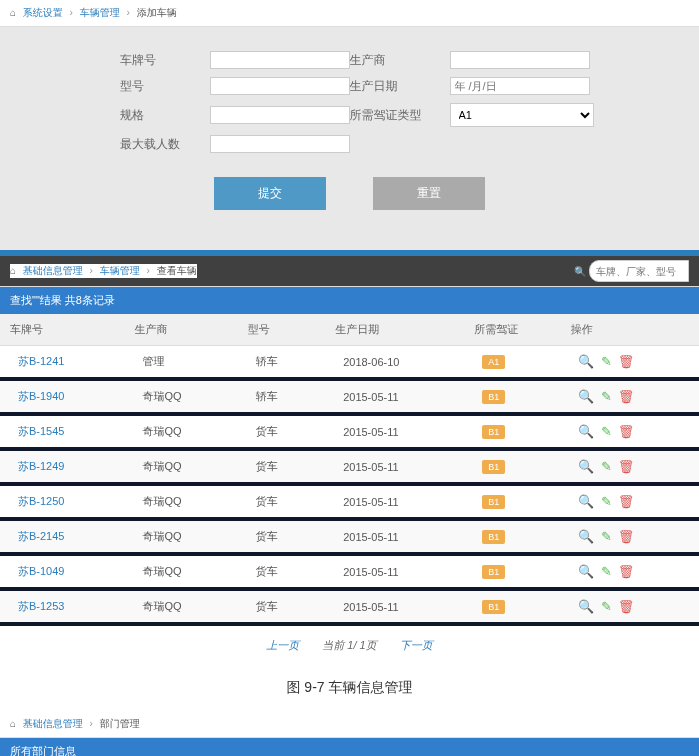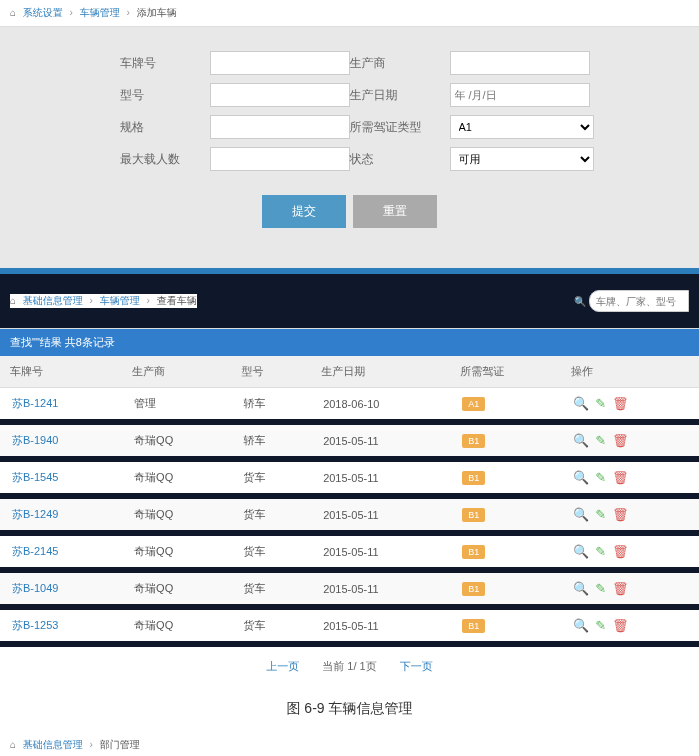--- a/index.html
+++ b/index.html
@@ -10,53 +10,53 @@
     .breadcrumb a { color: #2b7dbc; text-decoration: none; }
     .breadcrumb .sep { color: #999; margin: 0 4px; }
     .home-icon { color: #555; margin-right: 4px; }
     
     .form-area { padding: 20px 0; background: #e8e8e8; }
     .form-row { display: flex; padding: 4px 0; }
     .form-group { display: flex; align-items: center; }
     .form-group.left { width: 50%; padding-left: 120px; }
     .form-group.right { width: 50%; }
     .form-label { width: 100px; text-align: left; color: #666; font-size: 12px; }
-    .form-input { width: 140px; height: 24px; border: 1px solid #ccc; background: #fff; padding: 0 4px; font-size: 11px; }
+    .form-input { width: 140px; height: 18px; border: 1px solid #ccc; background: #fff; padding: 0 4px; font-size: 11px; }
     .form-select { width: 144px; height: 24px; border: 1px solid #ccc; background: #fff; font-size: 11px; padding: 0 4px; }
     
     .btn-row { text-align: center; padding: 20px 0; }
-    .btn { display: inline-block; padding: 8px 30px; margin: 0 2px; border: none; color: #fff; font-size: 12px; cursor: pointer; }
+    .btn { display: inline-block; padding: 8px 44px; margin: 0 22px; border: none; color: #fff; font-size: 12px; cursor: pointer; }
     .btn-primary { background: #4f99c6; }
     .btn-secondary { background: #aaa; }
     
     .blue-bar { height: 6px; background: #2b7dbc; }
     
-    .search-bar { background: #0f172a; padding: 16px 10px; display: flex; justify-content: space-between; align-items: center; border-bottom: 1px solid #ddd; }
+    .search-bar { background: #404040; padding: 4px 10px; display: flex; justify-content: space-between; align-items: center; border-bottom: 1px solid #ddd; }
     .search-box { display: flex; align-items: center; }
     .search-input { height: 22px; border: 1px solid #ccc; padding: 0 6px; font-size: 10px; width: 100px; border-radius: 10px 0 0 10px; }
     .search-icon-wrap { color: #999; font-size: 10px; margin-right: 2px; }
     
     .result-header { background: #307ecc; color: #fff; padding: 6px 10px; font-size: 11px; }
     
     .data-table { width: 100%; border-collapse: collapse; background: #fff; }
     .data-table th { background: #f0f0f0; padding: 8px 10px; text-align: left; font-weight: normal; color: #666; border-bottom: 1px solid #ddd; font-size: 11px; }
-    .data-table td { padding: 8px 12px; border-bottom: 6px solid #0f172a; color: #555; font-size: 11px; }
+    .data-table td { padding: 8px 18px; border-bottom: 4px solid #0f172a; color: #555; font-size: 11px; }
     .data-table tr:nth-child(even) td { background: #f9f9f9; }
     .data-table a { color: #2b7dbc; text-decoration: none; }
     
     .badge { display: inline-block; padding: 2px 6px; color: #fff; font-size: 9px; border-radius: 2px; }
     .badge-a1 { background: #f0ad4e; }
     .badge-b1 { background: #f0ad4e; }
     
     .action-icons { display: flex; gap: 6px; }
     .icon-view { color: #2b7dbc; cursor: pointer; font-size: 13px; }
     .icon-edit { color: #5cb85c; cursor: pointer; font-size: 13px; }
     .icon-delete { color: #d9534f; cursor: pointer; font-size: 13px; }
     
-    .pagination { text-align: center; padding: 12px 0; background: #fff; font-size: 11px; color: #666; }
+    .pagination { text-align: center; padding: 12px 0; background: #fff; font-size: 11px; color: #666; font-style: italic; }
     .pagination a { color: #2b7dbc; text-decoration: none; margin: 0 20px; }
     
     .caption { text-align: center; padding: 14px 0; font-size: 14px; color: #333; background: #fff; }
   </style>
 </head>
 <body>
 
 <div class="section1">
   <div class="breadcrumb">
     <span class="home-icon">⌂</span>
@@ -97,26 +97,20 @@
         <label class="form-label">所需驾证类型</label>
         <select class="form-select">
           <option>A1</option>
         </select>
       </div>
     </div>
     <div class="form-row">
       <div class="form-group left">
         <label class="form-label">最大载人数</label>
         <input class="form-input" style="">
-      </div>
-      <div class="form-group right">
-        <label class="form-label">状态</label>
-        <select class="form-select">
-          <option>可用</option>
-        </select>
       </div>
     </div>
     <div class="btn-row">
       <button class="btn btn-primary">提交</button>
       <button class="btn btn-secondary">重置</button>
     </div>
   </div>
 </div>
 
 <div class="blue-bar"></div>
@@ -200,20 +194,34 @@
     <td><span class="badge badge-b1">B1</span></td>
     <td>
             <div class="action-icons">
       <span class="icon-view">🔍</span>
       <span class="icon-edit">✎</span>
       <span class="icon-delete">🗑</span>
     </div>
           </td>
         </tr>
         <tr>
+    <td><a href="#">苏B-1250</a></td>
+    <td>奇瑞QQ</td>
+    <td>货车</td>
+    <td>2015-05-11</td>
+    <td><span class="badge badge-b1">B1</span></td>
+    <td>
+            <div class="action-icons">
+      <span class="icon-view">🔍</span>
+      <span class="icon-edit">✎</span>
+      <span class="icon-delete">🗑</span>
+    </div>
+          </td>
+        </tr>
+        <tr>
     <td><a href="#">苏B-2145</a></td>
     <td>奇瑞QQ</td>
     <td>货车</td>
     <td>2015-05-11</td>
     <td><span class="badge badge-b1">B1</span></td>
     <td>
             <div class="action-icons">
       <span class="icon-view">🔍</span>
       <span class="icon-edit">✎</span>
       <span class="icon-delete">🗑</span>
@@ -250,21 +258,21 @@
         </tr>
       </tbody>
   </table>
 
   <div class="pagination">
     <a href="#">上一页</a>
     <span>当前 1/ 1页</span>
     <a href="#">下一页</a>
   </div>
 
-  <div class="caption">图 6-9 车辆信息管理</div>
+  <div class="caption">图 9-7 车辆信息管理</div>
 </div>
 
 <div>
   <div class="breadcrumb">
     <span class="home-icon">⌂</span>
     <a href="#">基础信息管理</a>
     <span class="sep">›</span>
     <span>部门管理</span>
   </div>
 

